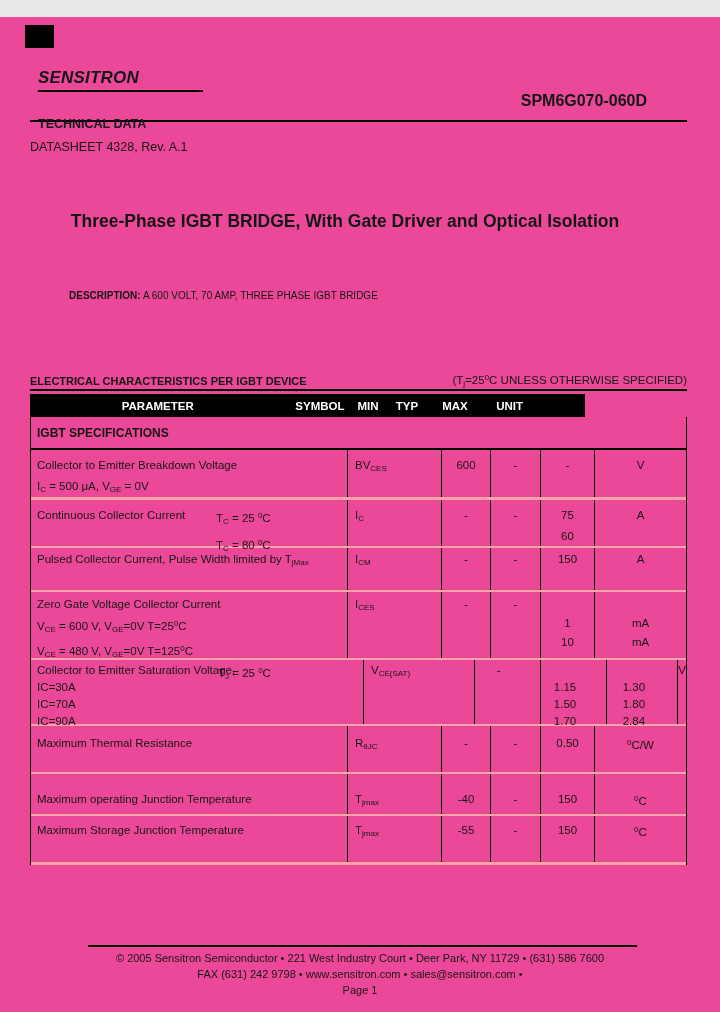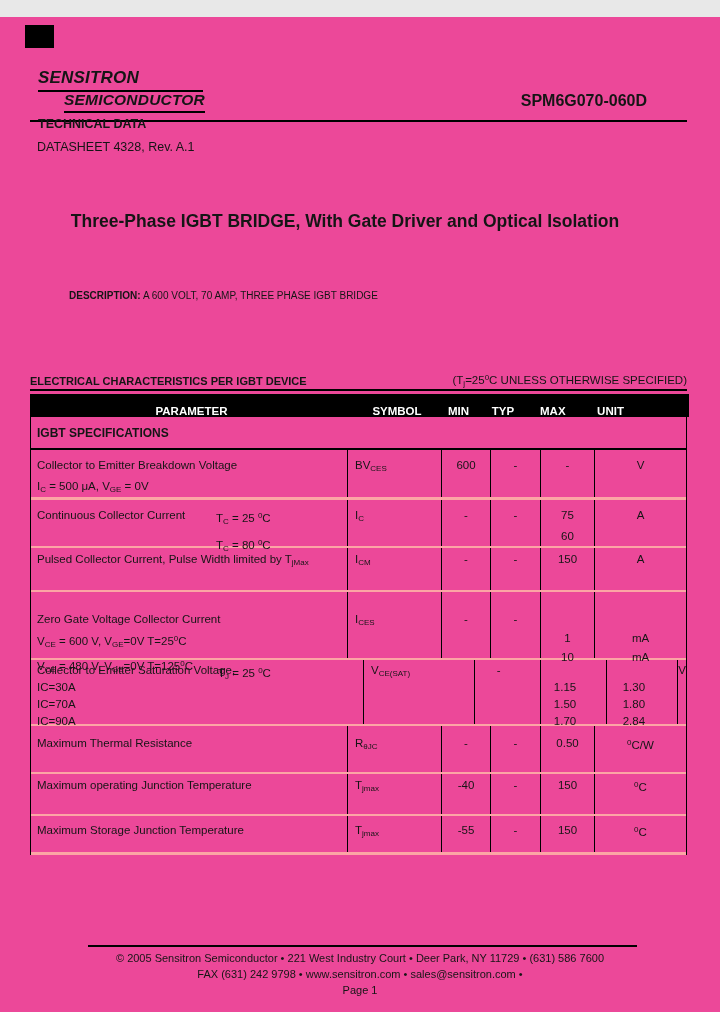--- a/index.html
+++ b/index.html
@@ -10,34 +10,34 @@
   .corner{position:absolute;left:25px;top:8px;width:29px;height:23px;background:#000;}
 
   
   .logo1{position:absolute;left:38px;top:51px;width:165px;font-style:italic;font-weight:bold;
          font-size:17px;letter-spacing:.2px;border-bottom:2px solid #000;padding-bottom:2px;}
   .logo2{position:absolute;left:64px;top:74px;width:141px;font-style:italic;font-weight:bold;
          font-size:15.5px;letter-spacing:.2px;border-bottom:2px solid #000;padding-bottom:2px;}
   .pn{position:absolute;left:447px;top:75px;width:200px;text-align:right;font-weight:bold;font-size:16px;}
   .toprule{position:absolute;left:30px;top:103px;width:657px;height:2px;background:#000;}
   .techdata{position:absolute;left:38px;top:100px;font-weight:bold;font-size:12.5px;}
-  .dsrev{position:absolute;left:37px;top:123px;font-size:12.5px;}
+  .dsrev{position:absolute;left:30px;top:123px;font-size:12.5px;}
 
   .title{position:absolute;left:30px;top:194px;width:630px;text-align:center;
          font-size:17.5px;font-weight:bold;}
   .desc{position:absolute;left:69px;top:273px;font-size:10px;}
   .desc b{font-weight:bold;}
 
   .hleft{position:absolute;left:30px;top:358px;font-weight:bold;font-size:11px;}
   .hright{position:absolute;left:400px;top:356px;width:287px;text-align:right;font-size:11.5px;}
   .prerule{position:absolute;left:30px;top:372px;width:657px;height:2px;background:#000;}
 
   
-  .bar{position:absolute;left:30px;top:377px;width:659px;height:23px;background:#000;display:flex;
-       align-items:flex-end;color:#fff;font-weight:bold;font-size:11.5px;}
+  .bar{position:absolute;left:30px;top:377px;width:555px;height:23px;background:#000;display:flex;
+       align-items:center;color:#fff;font-weight:bold;font-size:11.5px;}
   .bar .bc{box-sizing:border-box;text-align:center;}
   .bc0{width:317px;text-align:left;padding-left:6px;}
   .bc1{width:94px;text-align:left;padding-left:6px;}
   .bc2{width:49px;padding-right:14px;}
   .bc3{width:50px;padding-right:24px;}
   .bc4{width:54px;padding-right:30px;}
   .bc5{flex:1;padding-right:62px;}
 
   
   .tb{position:absolute;left:30px;top:400px;width:657px;box-sizing:border-box;
@@ -53,42 +53,41 @@
   .typ{width:50px;text-align:center;}
   .max{width:54px;text-align:center;}
   .unit{flex:1;text-align:center;}
   .ln{line-height:16px;white-space:nowrap;}
   sub{font-size:8px;vertical-align:-2px;}
   sup{font-size:8px;vertical-align:4px;}
 
   .row-0{height:50px;border-bottom-width:3px;} .row-0 .cell{padding-top:5px;} .row-0 .ln{line-height:21px;}
   .row-1{height:48px;} .row-1 .cell{padding-top:5px;} .row-1 .ln{line-height:21px;}
   .row-2{height:44px;} .row-2 .cell{padding-top:3px;}
-  .row-3{height:68px;} .row-3 .cell{padding-top:18px;} .row-3 .ln{line-height:19px;}
+  .row-3{height:68px;} .row-3 .cell{padding-top:3px;} .row-3 .ln{line-height:19px;}
   .row-4{height:66px;gap:17px;} .row-4 .cell{padding-top:2px;} .row-4 .ln{line-height:17px;}
   .row-5{height:48px;} .row-5 .cell{padding-top:9px;}
-  .row-6{height:42px;} .row-6 .cell{padding-top:3px;}
-  .row-7{height:39px;border-bottom-width:3px;} .row-7 .cell{padding-top:6px;}
+  .row-6{height:42px;} .row-6 .cell{padding-top:17px;}
+  .row-7{height:49px;border-bottom-width:3px;} .row-7 .cell{padding-top:6px;}
   .pright{position:absolute;}
   .row-1 .pright{left:185px;top:5px;}
   .row-4 .pright{left:187px;top:2px;}
 
   
   .footer-rule{position:absolute;left:88px;top:928px;width:549px;height:2px;background:#000;}
   .footer{position:absolute;left:0;top:933px;width:720px;text-align:center;font-size:11px;line-height:16px;}
 </style>
 </head>
 <body>
 
 <div class="page">
 
   <div class="corner"></div>
 
   <div class="logo1">SENSITRON</div>
-  <div class="logo2">SEMICONDUCTOR</div>
   <div class="pn">SPM6G070-060D</div>
   <div class="toprule"></div>
   <div class="techdata">TECHNICAL DATA</div>
   <div class="dsrev">DATASHEET 4328, Rev. A.1</div>
 
   <div class="title">Three-Phase IGBT BRIDGE, With Gate Driver and Optical Isolation</div>
 
   <div class="desc"><b>DESCRIPTION:</b><span> A 600 VOLT, 70 AMP, THREE PHASE IGBT BRIDGE</span></div>
 
   <div class="hleft">ELECTRICAL CHARACTERISTICS PER IGBT DEVICE</div>

